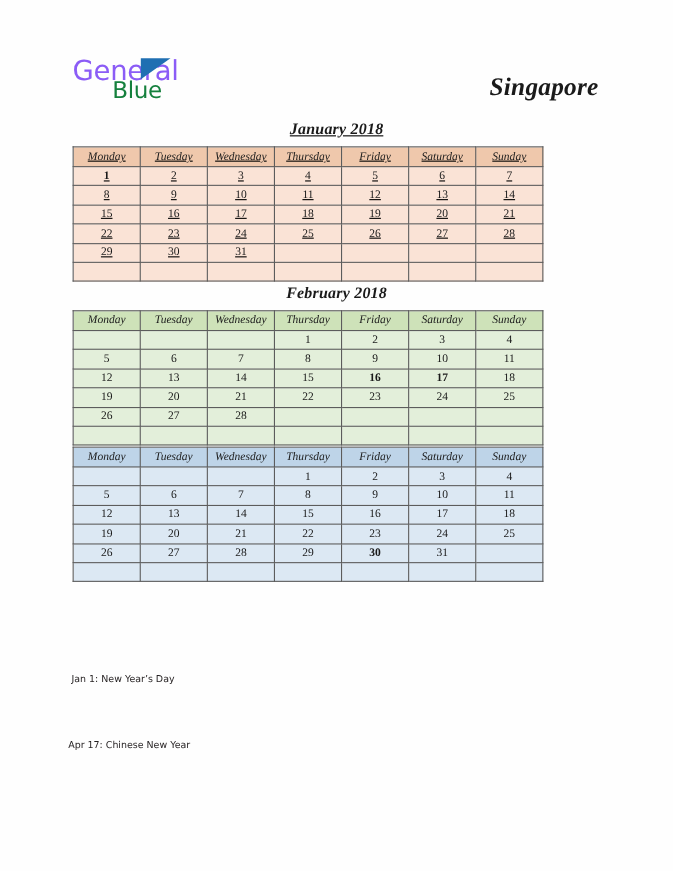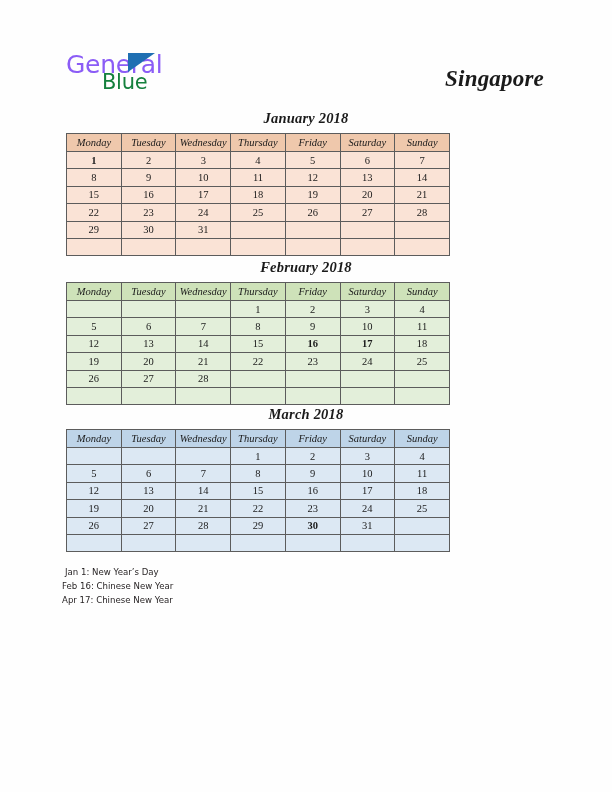--- a/index.html
+++ b/index.html
@@ -70,38 +70,38 @@
     letter-spacing: 0.2px;
     font-style: italic;
   }
 
   
   .month-block {
     position: absolute;
     left: 66px;
     width: 480px;
   }
-  #month-0 { top: 110px; }
+  #month-0 { top: 110px; text-decoration: underline; }
   #month-1 { top: 259px; }
   #month-2 { top: 406px; }
 
   .month-title {
     text-align: center;
     font-family: "Liberation Serif", serif;
     font-size: 14.5px;
     font-weight: bold;
     font-style: italic;
     color: #1A1A1A;
     margin: 0 0 6px 0;
     letter-spacing: 0.2px;
   }
 
   table.cal {
     border-collapse: collapse;
-    width: 384px;
+    width: 428px;
     table-layout: fixed;
     border: 1.3px solid #262626;
   }
   table.cal th,
   table.cal td {
     border: 0.8px solid #5C5C5C;
     height: 16.4px;
     text-align: center;
     vertical-align: middle;
     padding: 0;
@@ -138,20 +138,21 @@
     left: 62px;
     top: 565px;
     width: 320px;
   }
   .legend-item {
     font-family: "DejaVu Sans", sans-serif;
     font-size: 8.6px;
     color: #231F20;
     line-height: 14.2px;
     white-space: nowrap;
+    margin-top: 46px;
   }
   .legend-item:first-child { padding-left: 3px; }
 </style>
 </head>
 <body>
 
 <div class="page-header">
   <div class="logo">
     <span class="logo-general">General</span>
     <span class="logo-mark"></span>
@@ -298,21 +299,20 @@
           <td></td>
           <td></td>
           <td></td>
           <td></td>
           <td></td>
         </tr>
       </tbody>
     </table>
   </div>
 <div class="month-block" id="month-2">
-    <div class="month-title">March 2018</div>
     <table class="cal theme-mar">
       <thead>
         <tr>
           <th>Monday</th>
           <th>Tuesday</th>
           <th>Wednesday</th>
           <th>Thursday</th>
           <th>Friday</th>
           <th>Saturday</th>
           <th>Sunday</th>
@@ -372,15 +372,14 @@
           <td></td>
           <td></td>
           <td></td>
         </tr>
       </tbody>
     </table>
   </div>
 
 <div class="legend">
     <div class="legend-item">Jan 1: New Year’s Day</div>
-    <div class="legend-item">Feb 16: Chinese New Year</div>
     <div class="legend-item">Apr 17: Chinese New Year</div>
   </div>
 
 </body></html>

